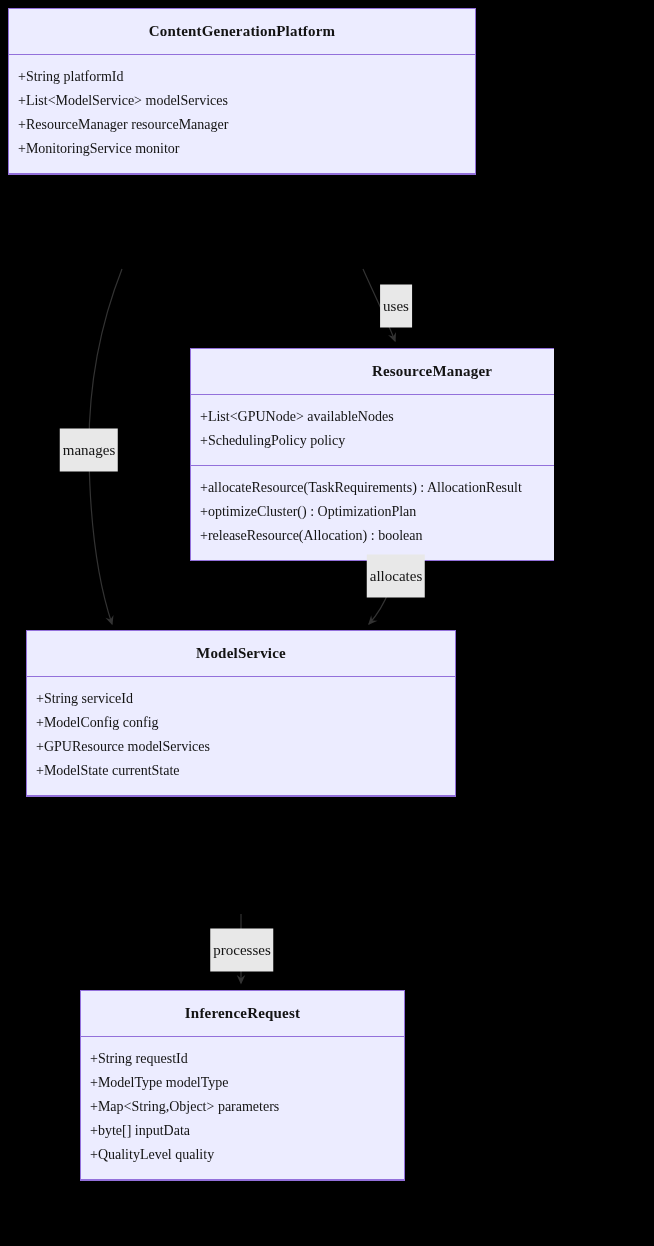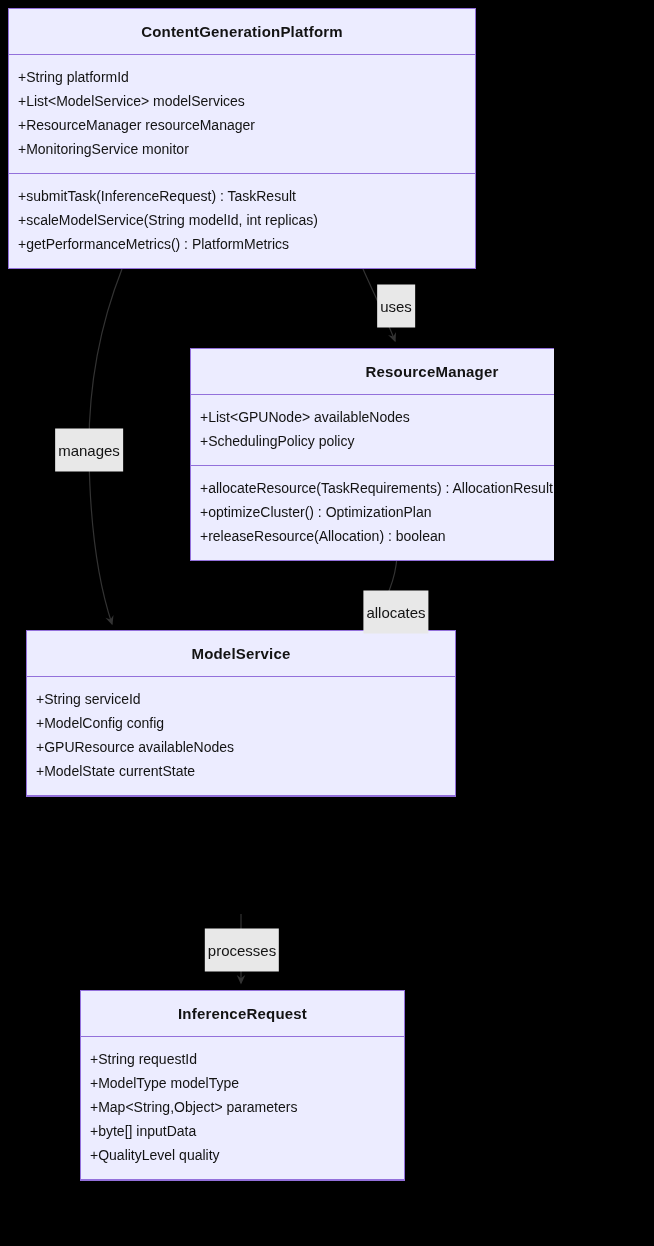--- a/index.html
+++ b/index.html
@@ -1,21 +1,21 @@
 <!DOCTYPE html>
 <html><head>
 <meta charset="utf-8">
 <style>
   html, body { margin: 0; padding: 0; background: #000000; }
   .stage {
     position: relative;
     width: 554px;
     height: 1246px;
     background: #000000;
-    font-family: Liberation Sans, sans-serif;
+    font-family: Liberation Serif, serif;
     color: #131313;
     overflow: hidden;
     border-radius: 15px;
   }
   svg.edges {
     position: absolute;
     left: 0; top: 0;
     width: 654px; height: 1246px;
     pointer-events: none;
   }
@@ -75,59 +75,54 @@
   </svg>
 
   <div class="class-box" style="left:8px; top:8px; width:468px;">
     <div class="class-title">ContentGenerationPlatform</div>
     <div class="class-section attributes">
       <div class="member">+String platformId</div>
       <div class="member">+List&lt;ModelService&gt; modelServices</div>
       <div class="member">+ResourceManager resourceManager</div>
       <div class="member">+MonitoringService monitor</div>
     </div>
-    <div class="class-section methods">
-      <div class="member">+submitTask(InferenceRequest) : TaskResult</div>
-      <div class="member">+scaleModelService(String modelId, int replicas)</div>
-      <div class="member">+getPerformanceMetrics() : PlatformMetrics</div>
-    </div>
   </div>
 
   <div class="class-box" style="left:154px; top:348px; width:484px;margin-left:36px;">
     <div class="class-title">ResourceManager</div>
     <div class="class-section attributes">
       <div class="member">+List&lt;GPUNode&gt; availableNodes</div>
       <div class="member">+SchedulingPolicy policy</div>
     </div>
     <div class="class-section methods">
       <div class="member">+allocateResource(TaskRequirements) : AllocationResult</div>
       <div class="member">+optimizeCluster() : OptimizationPlan</div>
       <div class="member">+releaseResource(Allocation) : boolean</div>
     </div>
   </div>
 
   <div class="class-box" style="left:26px; top:630px; width:430px;">
     <div class="class-title">ModelService</div>
     <div class="class-section attributes">
       <div class="member">+String serviceId</div>
       <div class="member">+ModelConfig config</div>
-      <div class="member">+GPUResource availableNodes</div>
+      <div class="member">+GPUResource modelServices</div>
       <div class="member">+ModelState currentState</div>
     </div>
   </div>
 
   <div class="class-box" style="left:80px; top:990px; width:325px;">
     <div class="class-title">InferenceRequest</div>
     <div class="class-section attributes">
       <div class="member">+String requestId</div>
       <div class="member">+ModelType modelType</div>
       <div class="member">+Map&lt;String,Object&gt; parameters</div>
       <div class="member">+byte[] inputData</div>
       <div class="member">+QualityLevel quality</div>
     </div>
   </div>
 
   <div class="edge-label" style="left:396px; top:306px;">uses</div>
   <div class="edge-label" style="left:89px; top:450px;">manages</div>
-  <div class="edge-label" style="left:396px; top:612px;">allocates</div>
+  <div class="edge-label" style="left:396px; top:576px;">allocates</div>
   <div class="edge-label" style="left:242px; top:950px;">processes</div>
 
 </div>
 
 </body></html>

